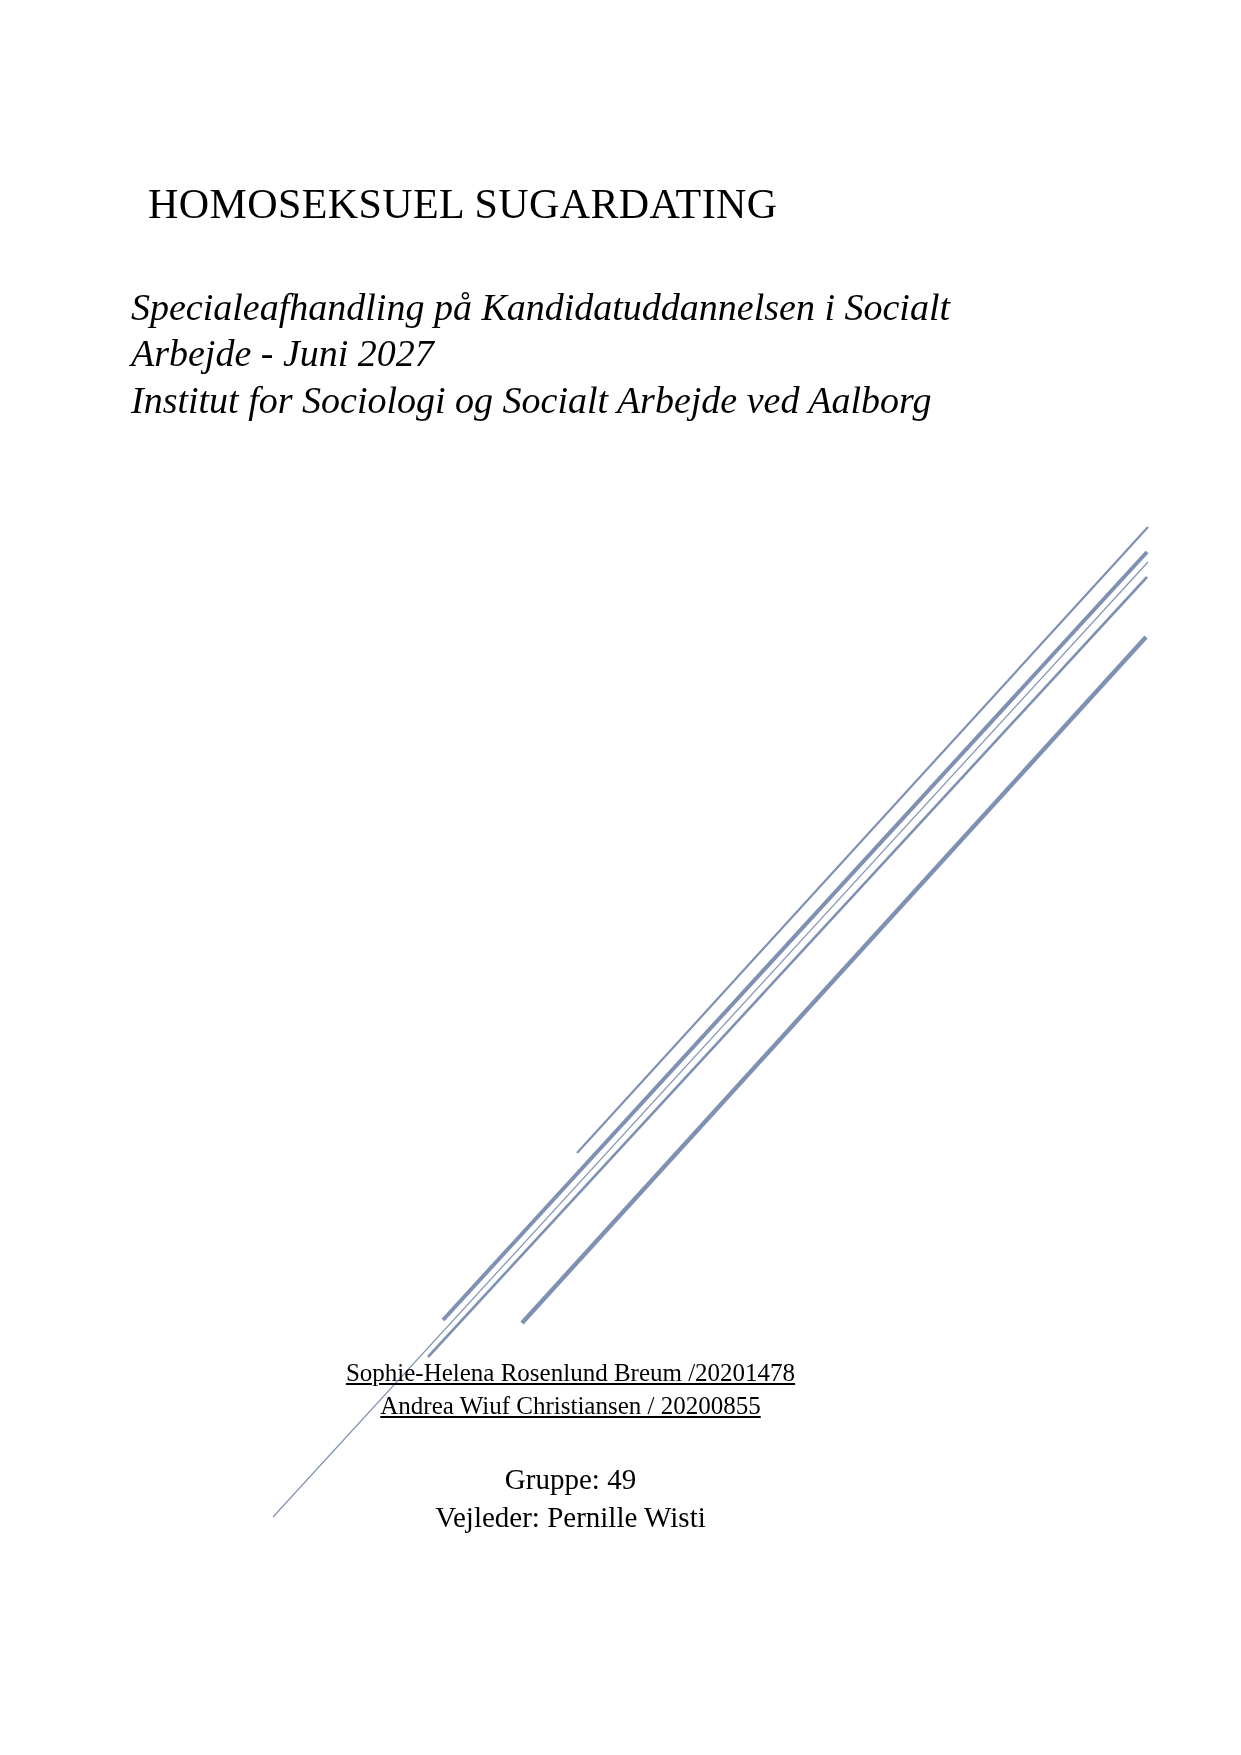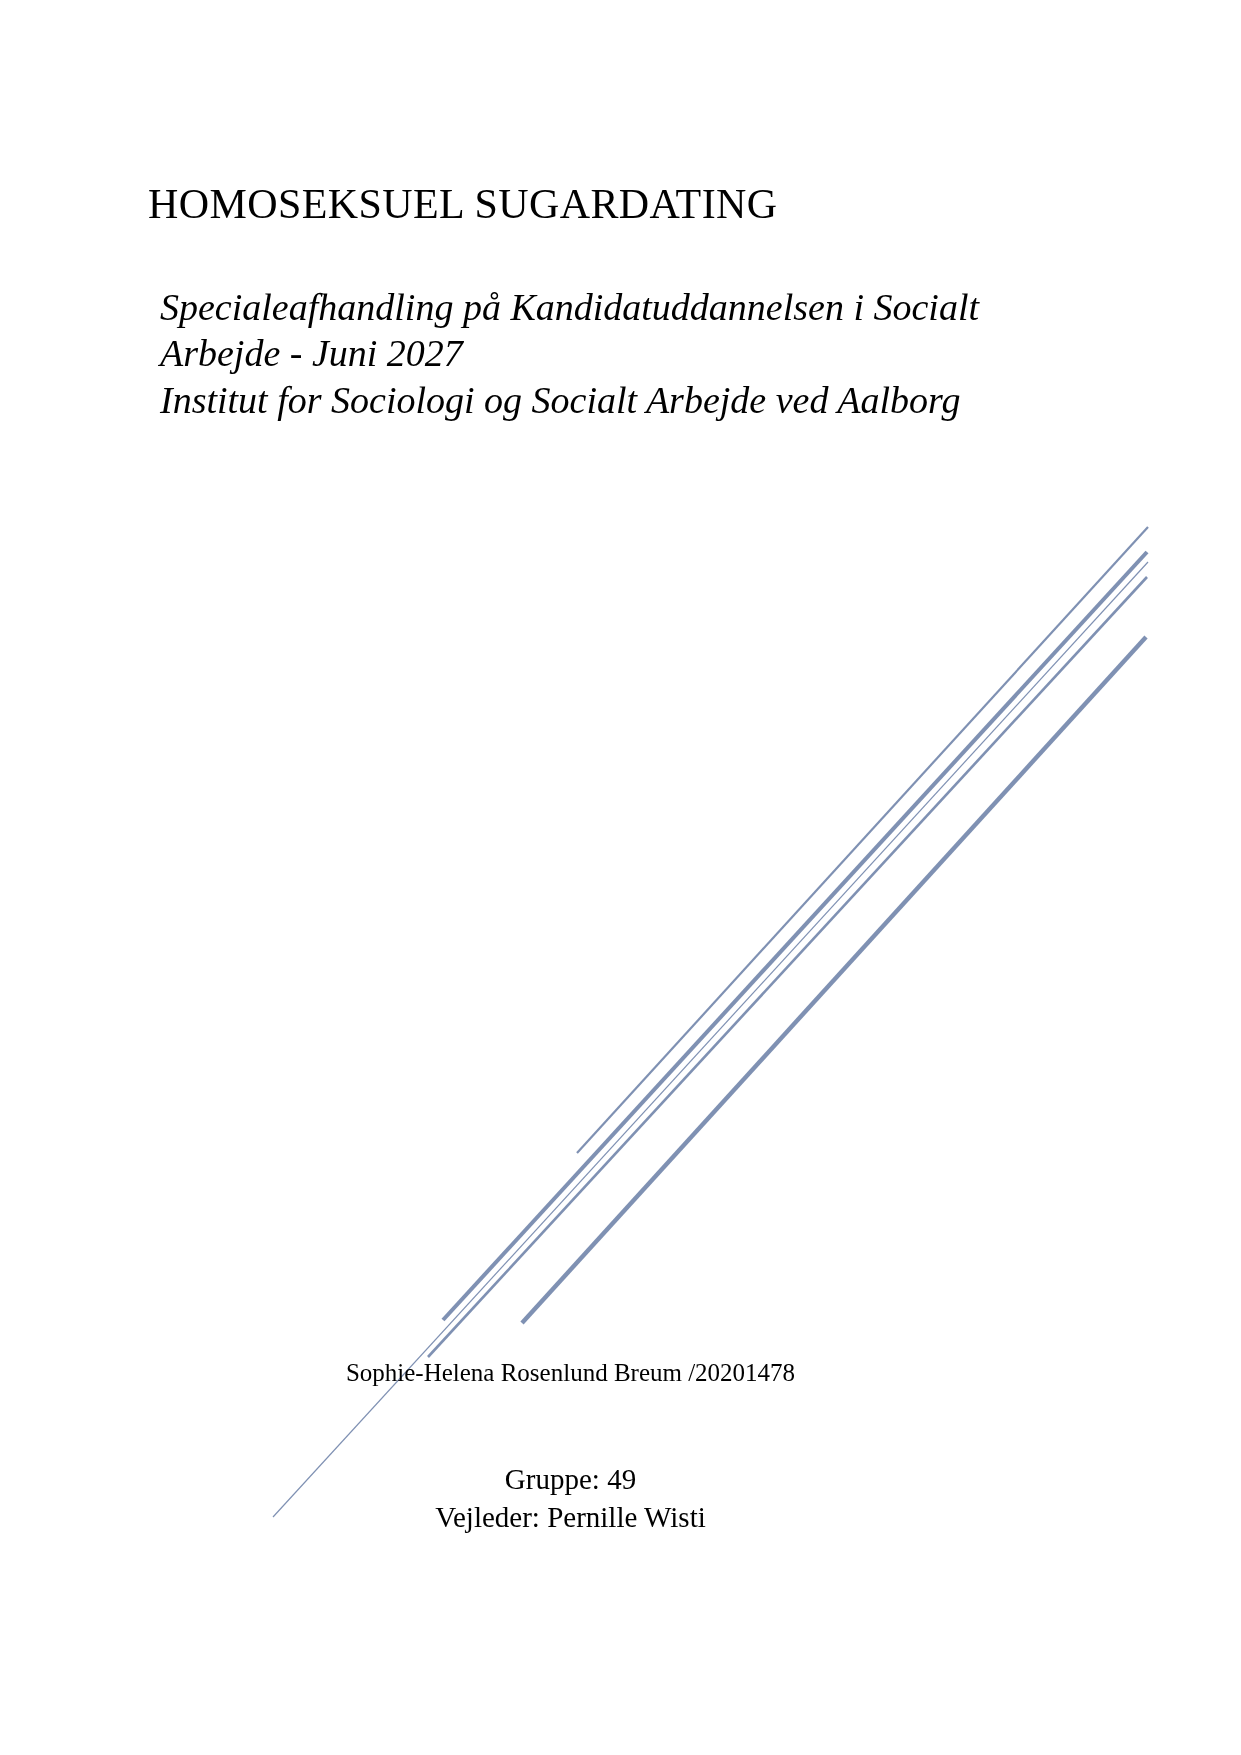--- a/index.html
+++ b/index.html
@@ -29,38 +29,38 @@
     left: 148px;
     top: 180px;
     font-size: 42px;
     line-height: 1.17;
     letter-spacing: 0.4px;
     white-space: nowrap;
   }
   .title .tline { display: block; }
   .subtitle {
     position: absolute;
-    left: 160px;
+    left: 131px;
     top: 284px;
     font-size: 38px;
     font-style: italic;
     line-height: 1.22;
     white-space: nowrap;
   }
   .subtitle .sline { display: block; }
   .authors {
     position: absolute;
     left: 148px;
     top: 1357px;
     width: 845px;
     font-size: 25px;
     line-height: 1.3;
     text-align: center;
   }
-  .authors .aline { display: block; }
+  .authors .aline { display: block; text-decoration: underline; }
   .details {
     position: absolute;
     left: 148px;
     top: 1461px;
     width: 845px;
     font-size: 29px;
     line-height: 1.3;
     text-align: center;
   }
   .details .dline { display: block; }
@@ -86,20 +86,21 @@
     </h1>
 
     <div class="subtitle">
       <span class="sline">Specialeafhandling på Kandidatuddannelsen i Socialt</span>
       <span class="sline">Arbejde - Juni 2027</span>
       <span class="sline">Institut for Sociologi og Socialt Arbejde ved Aalborg</span>
     </div>
 
     <div class="authors">
       <span class="aline">Sophie-Helena Rosenlund Breum /20201478</span>
+      <span class="aline">Andrea Wiuf Christiansen / 20200855</span>
     </div>
 
     <div class="details">
       <span class="dline">Gruppe: 49</span>
       <span class="dline">Vejleder: Pernille Wisti</span>
     </div>
 
   </div>
 </div>
 

